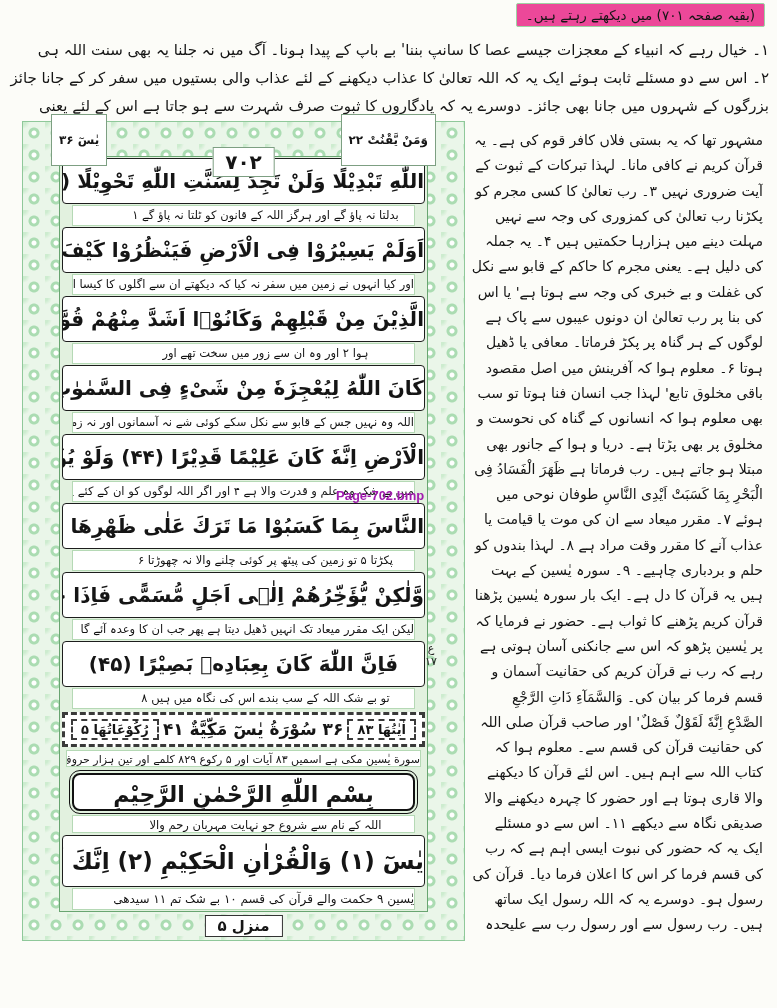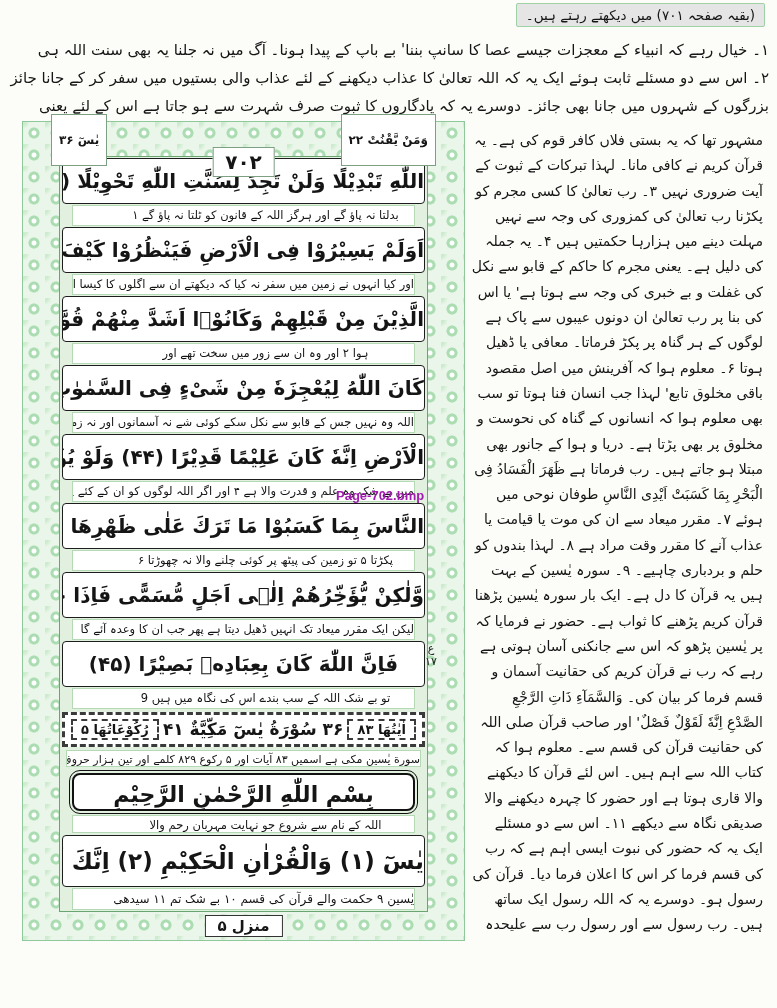--- a/index.html
+++ b/index.html
@@ -5,21 +5,21 @@
   html,body{margin:0;padding:0;background:#efefe9;}
   .page{
     position:relative;width:777px;height:1008px;overflow:hidden;
     background:#fcfcf8;font-family:"DejaVu Sans",sans-serif;color:#151515;
     direction:rtl;
   }
   
   .remnant-note{
     position:absolute;top:3px;right:12px;
     border:1px solid #9ed2a4;border-radius:2px;
-    padding:3px 9px;font-size:13.5px;background:#e5e5e5;margin-left:19px;
+    padding:3px 9px;font-size:13.5px;background:#ec4899;margin-left:19px;
   }
   
   .intro{position:absolute;top:36px;right:8px;left:8px;}
   .intro-line{
     height:28px;line-height:28px;font-size:15px;overflow:hidden;
     text-align:right;text-align-last:justify;
   }
   
   .quran-box{
     position:absolute;left:22px;top:121px;width:443px;height:820px;
@@ -156,21 +156,21 @@
           <div class="vrow">
           <div class="v-arabic">النَّاسَ بِمَا كَسَبُوْا مَا تَرَكَ عَلٰی ظَهْرِهَا مِنْ دَآبَّةٍ</div>
           <div class="v-urdu">پکڑتا ۵ تو زمین کی پیٹھ پر کوئی چلنے والا نہ چھوڑتا ۶</div>
         </div>
           <div class="vrow">
           <div class="v-arabic">وَّلٰكِنْ یُّؤَخِّرُهُمْ اِلٰۤی اَجَلٍ مُّسَمًّی فَاِذَا جَآءَ اَجَلُهُمْ</div>
           <div class="v-urdu">لیکن ایک مقرر میعاد تک انہیں ڈھیل دیتا ہے پھر جب ان کا وعدہ آئے گا</div>
         </div>
           <div class="vrow">
           <div class="v-arabic">فَاِنَّ اللّٰهَ كَانَ بِعِبَادِهٖ بَصِیْرًا (۴۵)</div>
-          <div class="v-urdu">تو بے شک اللہ کے سب بندے اس کی نگاہ میں ہیں 9</div>
+          <div class="v-urdu">تو بے شک اللہ کے سب بندے اس کی نگاہ میں ہیں ۸</div>
         </div>
         </div>
 
       <div class="surah-band">
         <span class="band-chip">اٰیٰتُهَا ۸۳</span>
         <span class="band-title">۳۶ سُوْرَةُ یٰسٓ مَكِّیَّةٌ ۴۱</span>
         <span class="band-chip">رُكُوْعَاتُهَا ۵</span>
       </div>
 
       <div class="surah-info">سورة یٰسین مکی ہے اسمیں ۸۳ آیات اور ۵ رکوع ۸۲۹ کلمے اور تین ہزار حروف ہیں</div>

